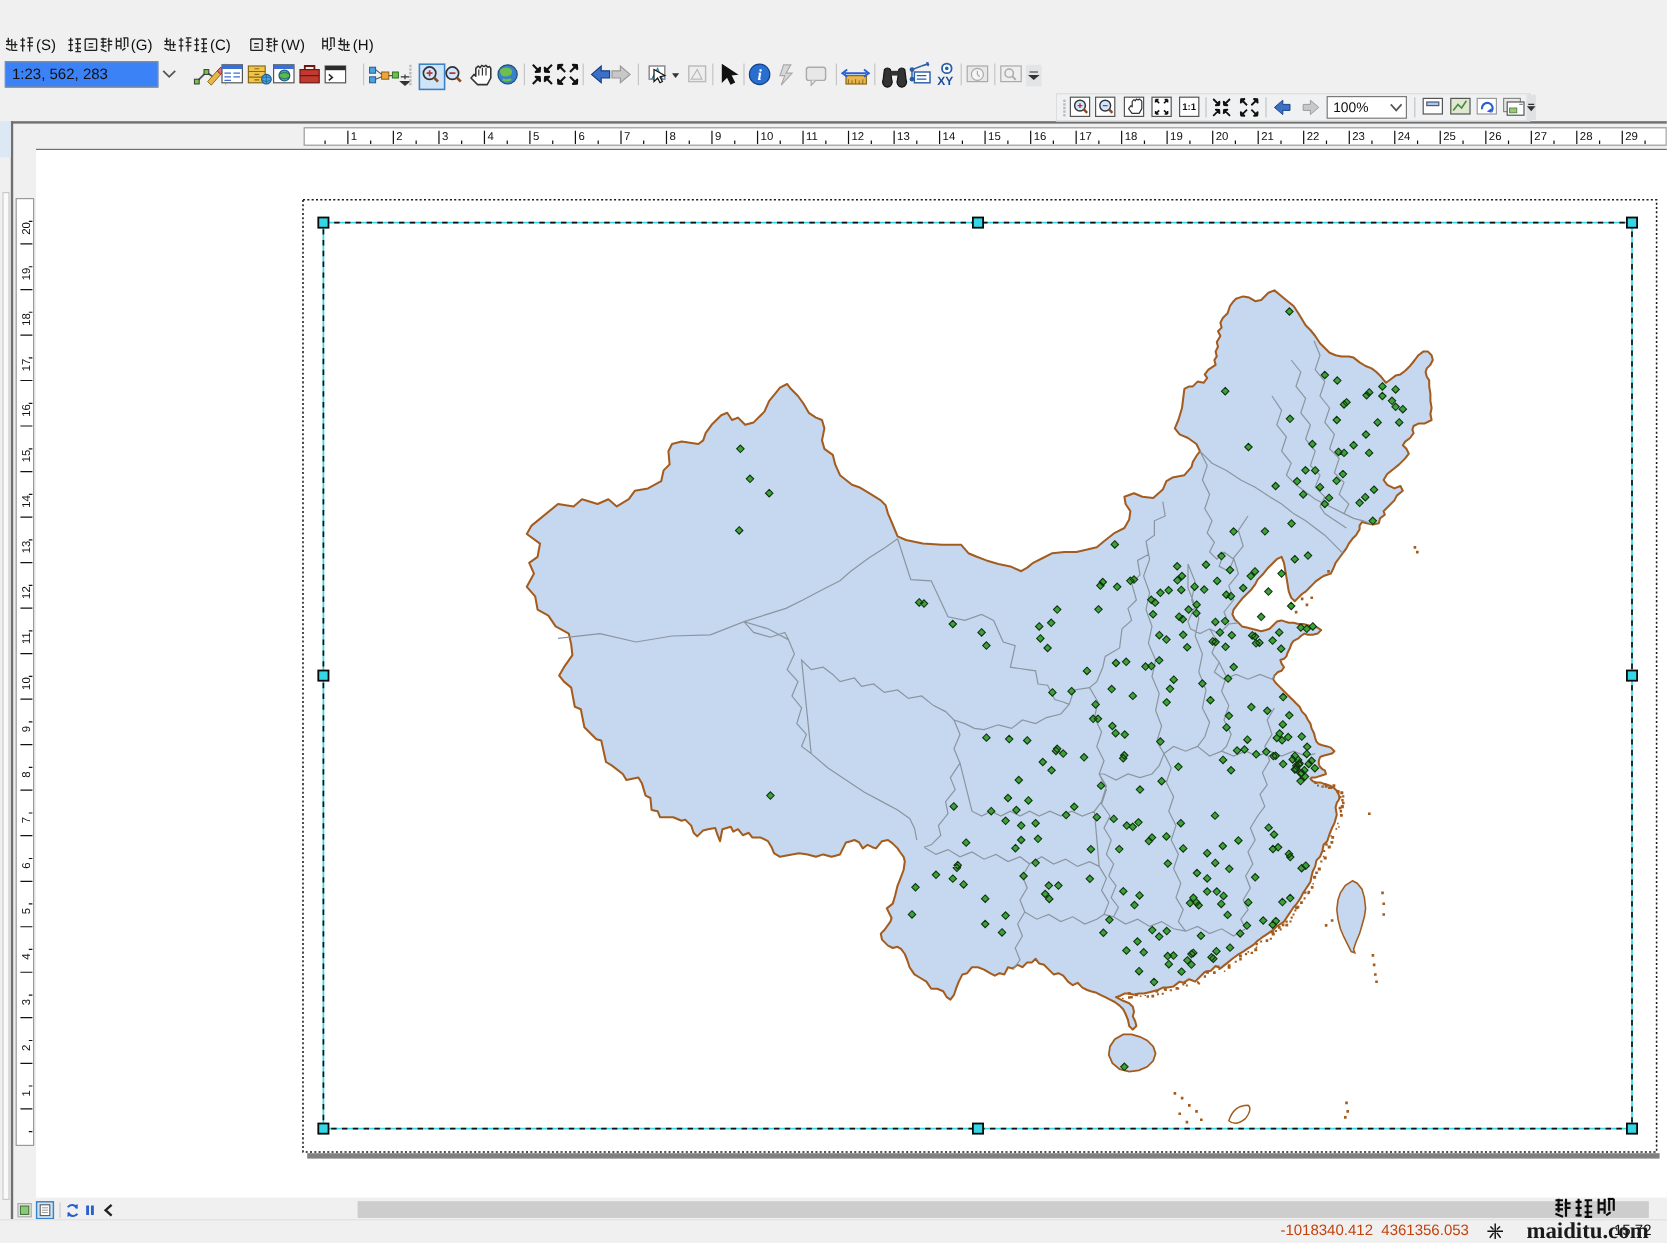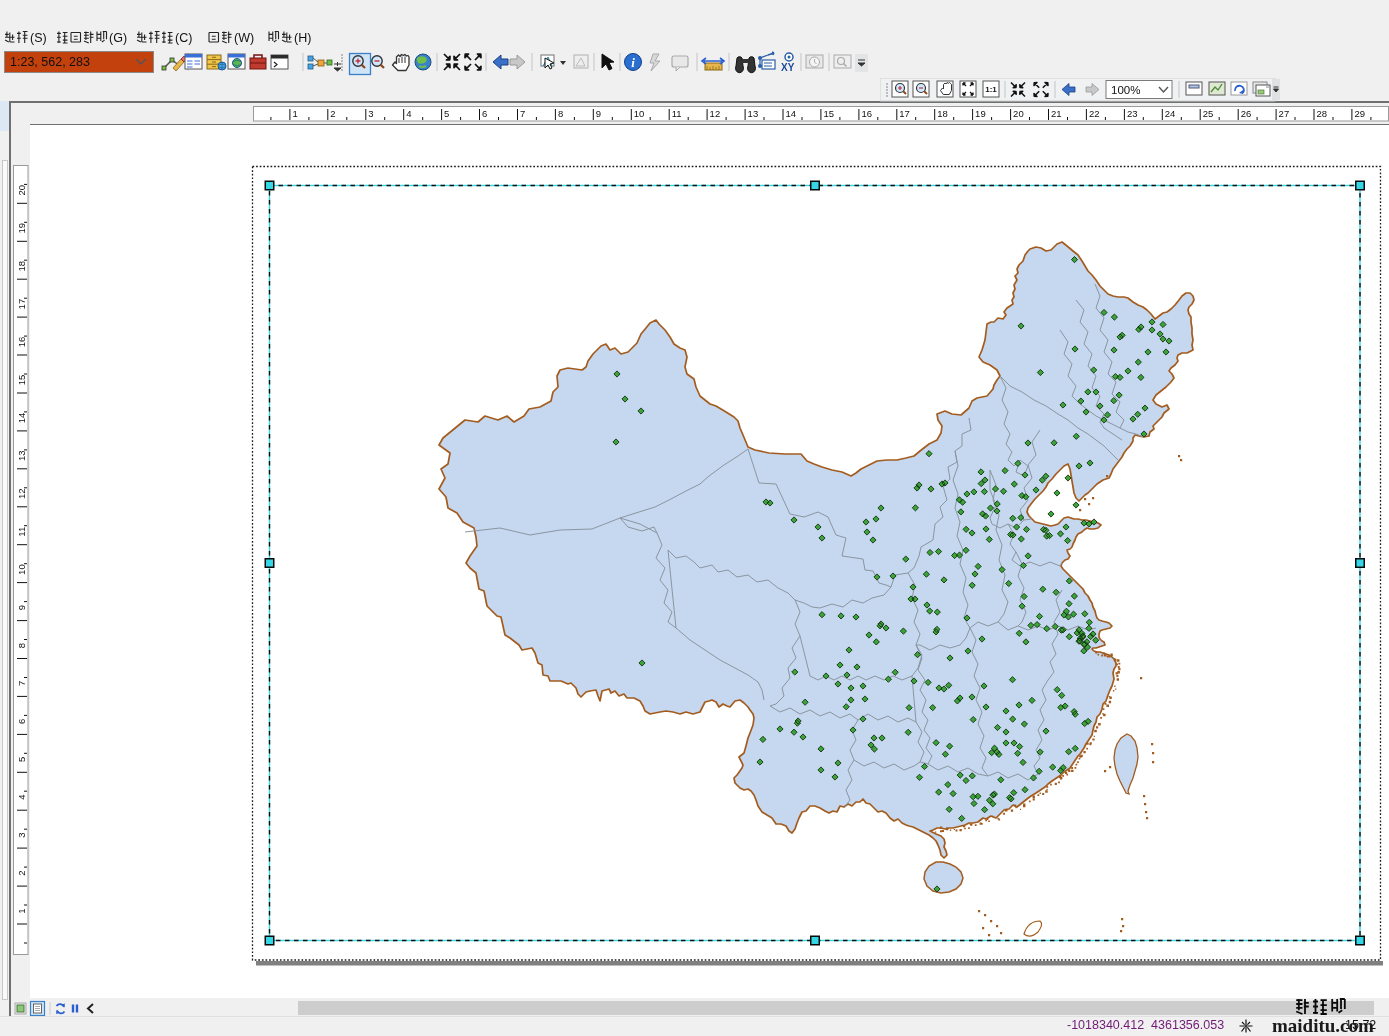--- a/index.html
+++ b/index.html
@@ -90,21 +90,21 @@
 
 <svg style="position:absolute;left:0;top:28px" width="420" height="19" viewBox="0 0 420 19">
 <path d="M5.0,6.4 L8.8,6.4 M6.9,3.5 L6.9,9.2 M5.0,9.2 L14.5,9.2 M9.8,4.5 L9.8,14.0 M9.8,14.0 L14.5,14.0 M12.6,6.4 L12.6,12.1 M5.0,12.1 L8.8,14.0 M17.0,5.4 L20.8,5.4 M18.9,3.5 L18.9,15.0 M17.0,10.2 L20.8,10.2 M22.8,3.5 L27.5,3.5 M22.8,7.3 L27.5,7.3 M24.7,3.5 L24.7,7.3 M22.8,10.2 L27.5,10.2 M24.7,7.3 L24.7,15.0 M57.0,5.4 L60.8,5.4 M58.9,3.5 L58.9,15.0 M57.0,9.2 L60.8,9.2 M57.0,14.0 L60.8,14.0 M62.8,4.5 L67.5,4.5 M62.8,8.3 L67.5,8.3 M62.8,12.1 L67.5,12.1 M64.7,4.5 L64.7,15.0 M62.8,15.0 L67.5,15.0 M71.0,4.5 L80.5,4.5 M71.0,4.5 L71.0,14.0 M80.5,4.5 L80.5,14.0 M71.0,14.0 L80.5,14.0 M73.8,8.3 L77.7,8.3 M73.8,11.2 L77.7,11.2 M84.0,4.5 L88.8,4.5 M84.0,7.3 L88.8,7.3 M84.0,10.2 L88.8,10.2 M85.9,3.5 L85.9,12.1 M90.7,3.5 L90.7,15.0 M89.7,6.4 L93.5,6.4 M89.7,9.2 L93.5,9.2 M84.0,13.1 L88.8,15.0 M97.0,3.5 L97.0,13.1 M100.8,3.5 L100.8,13.1 M97.0,6.4 L100.8,6.4 M97.0,10.2 L100.8,10.2 M103.7,3.5 L103.7,11.2 M102.7,3.5 L106.5,3.5 M106.5,3.5 L106.5,11.2 M101.8,14.0 L104.6,12.1 M137.0,6.4 L140.8,6.4 M138.9,3.5 L138.9,9.2 M137.0,9.2 L146.5,9.2 M141.8,4.5 L141.8,14.0 M141.8,14.0 L146.5,14.0 M144.6,6.4 L144.6,12.1 M137.0,12.1 L140.8,14.0 M149.0,5.4 L152.8,5.4 M150.9,3.5 L150.9,15.0 M149.0,10.2 L152.8,10.2 M154.8,3.5 L159.5,3.5 M154.8,7.3 L159.5,7.3 M156.7,3.5 L156.7,7.3 M154.8,10.2 L159.5,10.2 M156.7,7.3 L156.7,15.0 M162.0,5.4 L165.8,5.4 M163.9,3.5 L163.9,15.0 M162.0,9.2 L165.8,9.2 M162.0,14.0 L165.8,14.0 M167.8,4.5 L172.5,4.5 M167.8,8.3 L172.5,8.3 M167.8,12.1 L172.5,12.1 M169.7,4.5 L169.7,15.0 M167.8,15.0 L172.5,15.0 M209.0,4.5 L218.5,4.5 M209.0,4.5 L209.0,14.0 M218.5,4.5 L218.5,14.0 M209.0,14.0 L218.5,14.0 M211.8,8.3 L215.7,8.3 M211.8,11.2 L215.7,11.2 M222.0,4.5 L226.8,4.5 M222.0,7.3 L226.8,7.3 M222.0,10.2 L226.8,10.2 M223.9,3.5 L223.9,12.1 M228.7,3.5 L228.7,15.0 M227.7,6.4 L231.5,6.4 M227.7,9.2 L231.5,9.2 M222.0,13.1 L226.8,15.0 M269.0,3.5 L269.0,13.1 M272.8,3.5 L272.8,13.1 M269.0,6.4 L272.8,6.4 M269.0,10.2 L272.8,10.2 M275.7,3.5 L275.7,11.2 M274.7,3.5 L278.5,3.5 M278.5,3.5 L278.5,11.2 M273.8,14.0 L276.6,12.1 M282.0,6.4 L285.8,6.4 M283.9,3.5 L283.9,9.2 M282.0,9.2 L291.5,9.2 M286.8,4.5 L286.8,14.0 M286.8,14.0 L291.5,14.0 M289.6,6.4 L289.6,12.1 M282.0,12.1 L285.8,14.0" stroke="#222" stroke-width="1.1" fill="none"></path>
 <text x="30" y="14" font-family="Liberation Sans" font-size="12.5" fill="#111">(S)</text>
 <text x="109" y="14" font-family="Liberation Sans" font-size="12.5" fill="#111">(G)</text>
 <text x="175" y="14" font-family="Liberation Sans" font-size="12.5" fill="#111">(C)</text>
 <text x="234" y="14" font-family="Liberation Sans" font-size="12.5" fill="#111">(W)</text>
 <text x="294" y="14" font-family="Liberation Sans" font-size="12.5" fill="#111">(H)</text>
 </svg>
 
-<div class="abs" style="left:4px;top:51px;width:150px;height:22px;background:#c2410c;border:1px solid #8a8a8a;font-size:12.5px;color:#111;line-height:20px;padding-left:5px">1:23, 562, 283</div>
+<div class="abs" style="left:4px;top:51px;width:128px;height:22px;background:#3b82f6;border:1px solid #8a8a8a;font-size:12.5px;color:#111;line-height:20px;padding-left:5px">1:23, 562, 283</div>
 <svg class="abs" style="left:134px;top:56px" width="14" height="12">
     <path d="M2,3 l5,5 l5,-5" fill="none" stroke="#555" stroke-width="1.5"></path>
   </svg>
 <svg style="position:absolute;left:0;top:46px" width="880" height="32" viewBox="0 0 880 32">
 <path d="M164,22 L172,14 L180,20" fill="none" stroke="#555" stroke-width="1.5"></path>
 <rect x="162" y="20" width="4" height="4" fill="#7ac143" stroke="#333" stroke-width="0.8"></rect>
 <rect x="170" y="12" width="4" height="4" fill="#7ac143" stroke="#333" stroke-width="0.8"></rect>
 <path d="M173,22 L181,13 L184,16 L176,25 Z" fill="#e8b64c" stroke="#8a6914" stroke-width="0.8"></path>
 <path d="M181,13 L184,10 L187,13 L184,16 Z" fill="#e07070" stroke="#8a2020" stroke-width="0.8"></path>
 <line x1="188" y1="7" x2="188" y2="25" stroke="#c5c5c5" stroke-width="1"></line>
@@ -297,21 +297,21 @@
 <rect x="33.5" y="6" width="8" height="9" fill="#fff" stroke="#555" stroke-width="0.9"></rect>
 <path d="M35,8.5 h5 M35,10.5 h5 M35,12.5 h5" stroke="#888" stroke-width="0.7"></path>
 <line x1="50" y1="4" x2="50" y2="17" stroke="#ccc"></line>
 <path d="M56.5,8 a4.2,4.2 0 0 1 7.5,1 M64.5,13.5 a4.2,4.2 0 0 1 -7.5,-1" stroke="#2a5fd0" stroke-width="1.7" fill="none"></path>
 <path d="M64.5,9.5 l0.4,-4 l-4,1.2 Z M56.5,12 l-0.4,4 l4,-1.2 Z" fill="#2a5fd0"></path>
 <path d="M73,6.5 v8 M77,6.5 v8" stroke="#2a5fd0" stroke-width="2.4"></path>
 <path d="M93,6 l-5,4.5 l5,4.5" fill="none" stroke="#222" stroke-width="2"></path>
 </svg>
 
 <div class="abs" style="left:0;top:1016px;width:1389px;height:20px;background:#f0f0f0;border-top:1px solid #e0e0e0"></div>
-<div class="abs" style="left:1067px;top:1018px;font-size:12.5px;color:#701a75">-1018340.412&nbsp; 4361356.053</div>
+<div class="abs" style="left:1067px;top:1018px;font-size:12.5px;color:#c2410c">-1018340.412&nbsp; 4361356.053</div>
 <svg class="abs" style="left:1238px;top:1018px" width="16" height="16">
     <path d="M8,1.5 V14.5 M1.5,8 H14.5 M4,4 L6.6,6.6 M12,4 L9.4,6.6 M3.5,13.5 L6.6,9.4 M12.5,13.5 L9.4,9.4" stroke="#111" stroke-width="1.2" fill="none"></path>
   </svg>
 <div class="abs" style="left:1345px;top:1018px;font-size:12.5px;color:#111">15.72</div>
 <svg style="position:absolute;left:1270px;top:998px" width="119" height="38" viewBox="0 0 119 38">
 <path d="M26.2,2.2 L32.5,2.2 M26.2,6.0 L32.5,6.0 M26.2,9.8 L32.5,9.8 M28.8,1.0 L28.8,12.2 M35.0,1.0 L35.0,16.0 M33.8,4.8 L38.8,4.8 M33.8,8.5 L38.8,8.5 M26.2,13.5 L32.5,16.0 M43.0,3.5 L48.0,3.5 M45.5,1.0 L45.5,16.0 M43.0,8.5 L48.0,8.5 M43.0,14.8 L48.0,14.8 M50.5,2.2 L56.8,2.2 M50.5,7.2 L56.8,7.2 M50.5,12.2 L56.8,12.2 M53.0,2.2 L53.0,16.0 M50.5,16.0 L56.8,16.0 M62.2,1.0 L62.2,13.5 M67.2,1.0 L67.2,13.5 M62.2,4.8 L67.2,4.8 M62.2,9.8 L67.2,9.8 M71.0,1.0 L71.0,11.0 M69.8,1.0 L74.8,1.0 M74.8,1.0 L74.8,11.0 M68.5,14.8 L72.2,12.2" stroke="#0a0a0a" stroke-width="1.8" fill="none"></path>
 <text x="2" y="34" font-family="Liberation Serif" font-size="19" font-weight="bold" fill="#1a1a1a">maiditu.com</text>
 </svg>
 
 </body></html>

